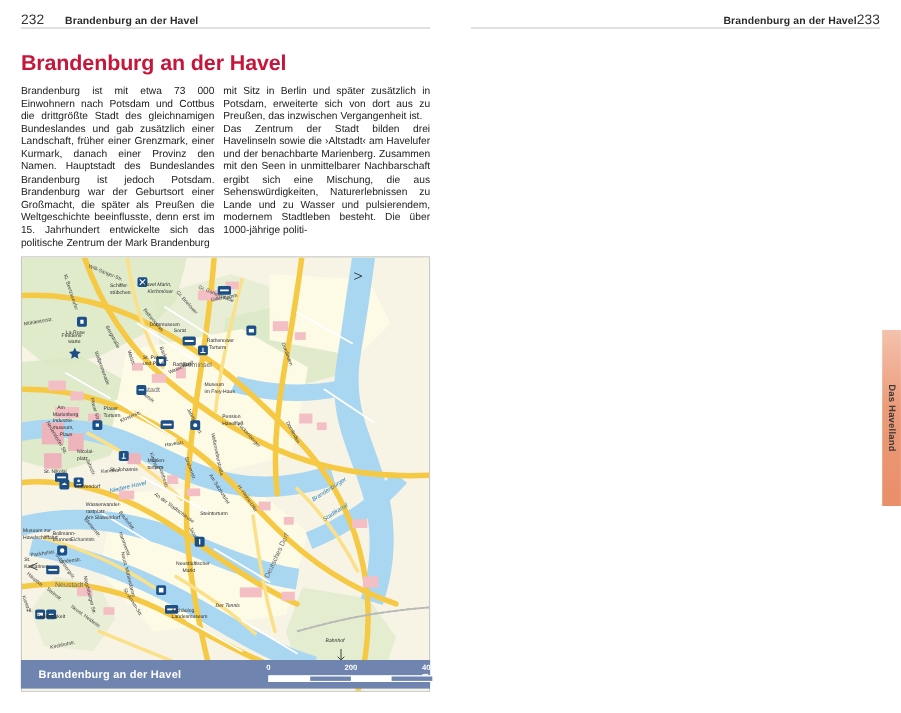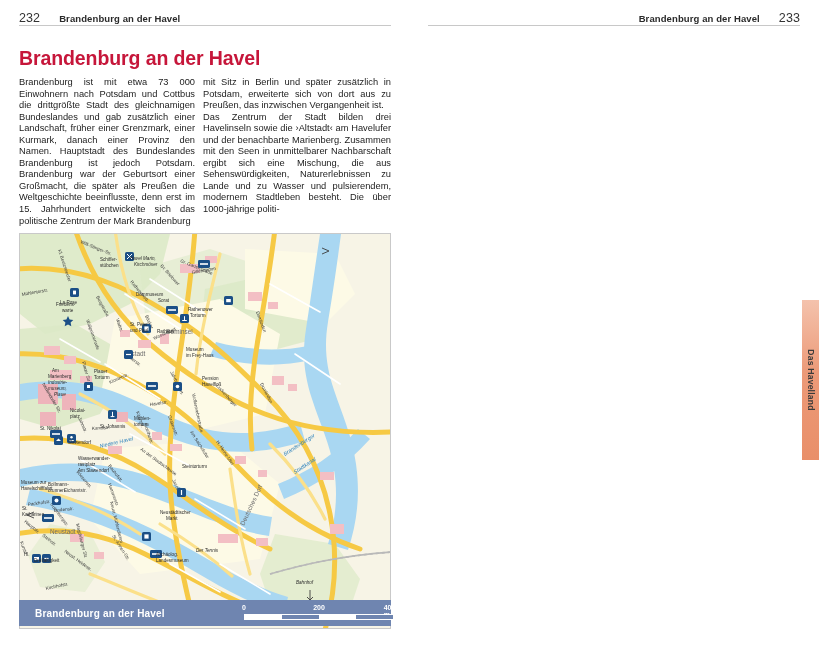--- a/index.html
+++ b/index.html
@@ -20,21 +20,21 @@
   .runhead{position:absolute;top:11px;display:flex;align-items:baseline;
            font-size:9.5px;font-weight:bold;color:#2a2a2a;letter-spacing:.1px;}
   .runhead .folio{font-size:12.5px;font-weight:normal;color:#333;}
   .rule{position:absolute;height:1px;background:#c8c8c8;top:25px;}
 
   .lh-left{left:19px;}
   .lh-left .folio{margin-right:19px;}
   .rule-left{left:19px;width:372px;}
 
   .rh-right{right:19px;}
-  .rh-right .folio{margin-left:19px;font-weight:normal;}
+  .rh-right .folio{font-weight:normal;}
   .rule-right{right:19px;width:372px;}
 
   
   .chapter-title{
     position:absolute;left:19px;top:34px;width:372px;
     font-size:19.5px;font-weight:bold;color:#c6163a;letter-spacing:-.1px;
   }
 
   
   .col{position:absolute;font-size:9.3px;line-height:11.55px;text-align:justify;

